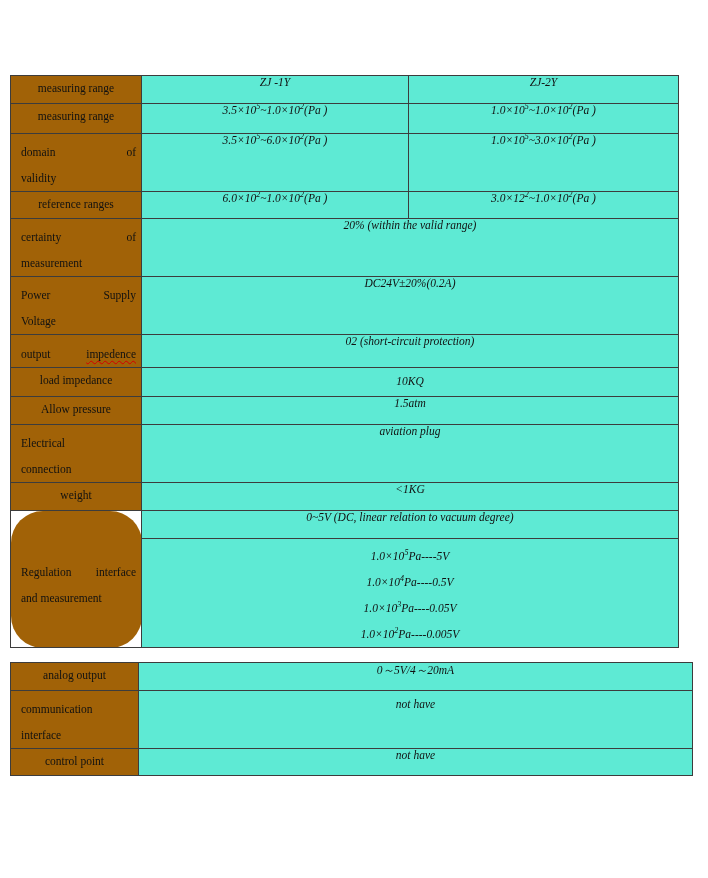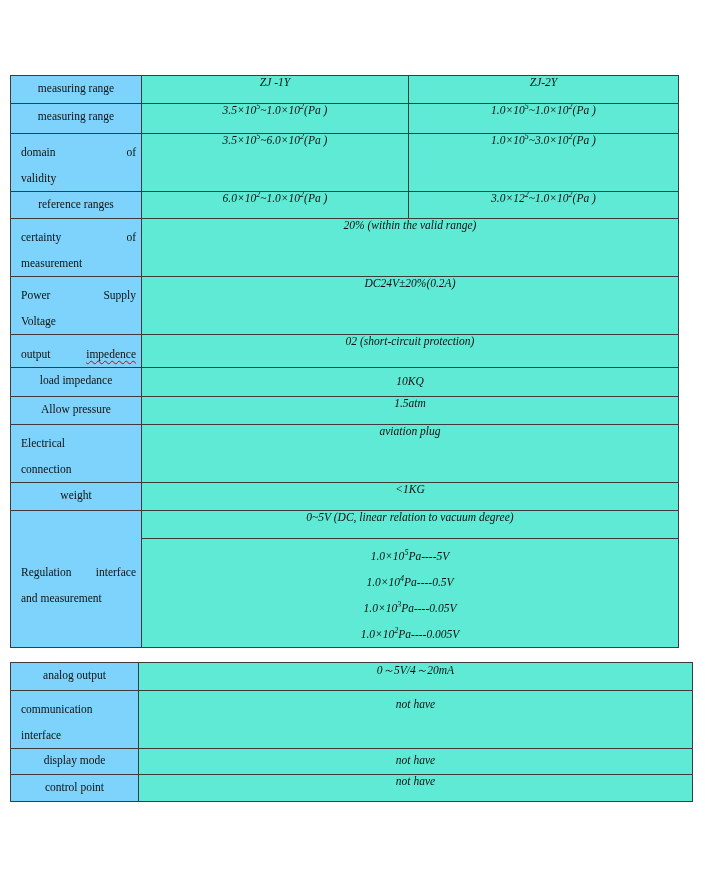--- a/index.html
+++ b/index.html
@@ -13,24 +13,24 @@
   }
   .h1.tech { top:3px; }
   .h1.exp  { top:618px; }
   table.t {
     position:absolute; border-collapse:collapse; table-layout:fixed;
     font-size:11.5px; color:#111;
   }
   table.t1 { left:10px; top:75px; width:668px; }
   table.t2 { left:10px; top:662px; width:682px; }
   .t td { border:1px solid #3c3c3c; vertical-align:top; padding:0; overflow:hidden; }
-  .lbl { background:#7dd3fc; }
+  .lbl { background:#a16207; }
   .lbl.c { text-align:center; padding-top:6px; }
   .lbl.two { padding:5px 5px 0 10px; line-height:26px;margin-left:26px; }
-  .lbl.mid { vertical-align:middle; padding:12px 5px 0 10px; line-height:26px; }
+  .lbl.mid { vertical-align:middle; padding:12px 5px 0 10px; line-height:26px;border-radius:32px; }
   .jline { display:flex; justify-content:space-between; }
   .val { background:#5eead4; text-align:center; padding-top:6px;font-style:italic; }
   .val.tall { padding-top:7px; }
   sup { font-size:8px; line-height:0; }
   .wavy {
     text-decoration-line:underline; text-decoration-style:wavy;
     text-decoration-color:#d40000; text-decoration-thickness:1px;
     text-underline-offset:2px; text-decoration-skip-ink:none;
   }
   .mlines div { line-height:26px; }
@@ -156,24 +156,20 @@
       <td class="lbl c">analog output</td>
       <td class="val">0～5V/4～20mA</td>
     </tr>
     <tr style="height:52px">
       <td class="lbl two">
         <div>communication</div>
         <div>interface</div>
       </td>
       <td class="val tall">not have</td>
     </tr>
-    <tr style="height:26px">
-      <td class="lbl c" style="padding-top:5px">display mode</td>
-      <td class="val" style="padding-top:5px">not have</td>
-    </tr>
     <tr style="height:27px">
       <td class="lbl c">control point</td>
       <td class="val">not have</td>
     </tr>
   </tbody>
     </table>
 
 </div>
 
 </body></html>

